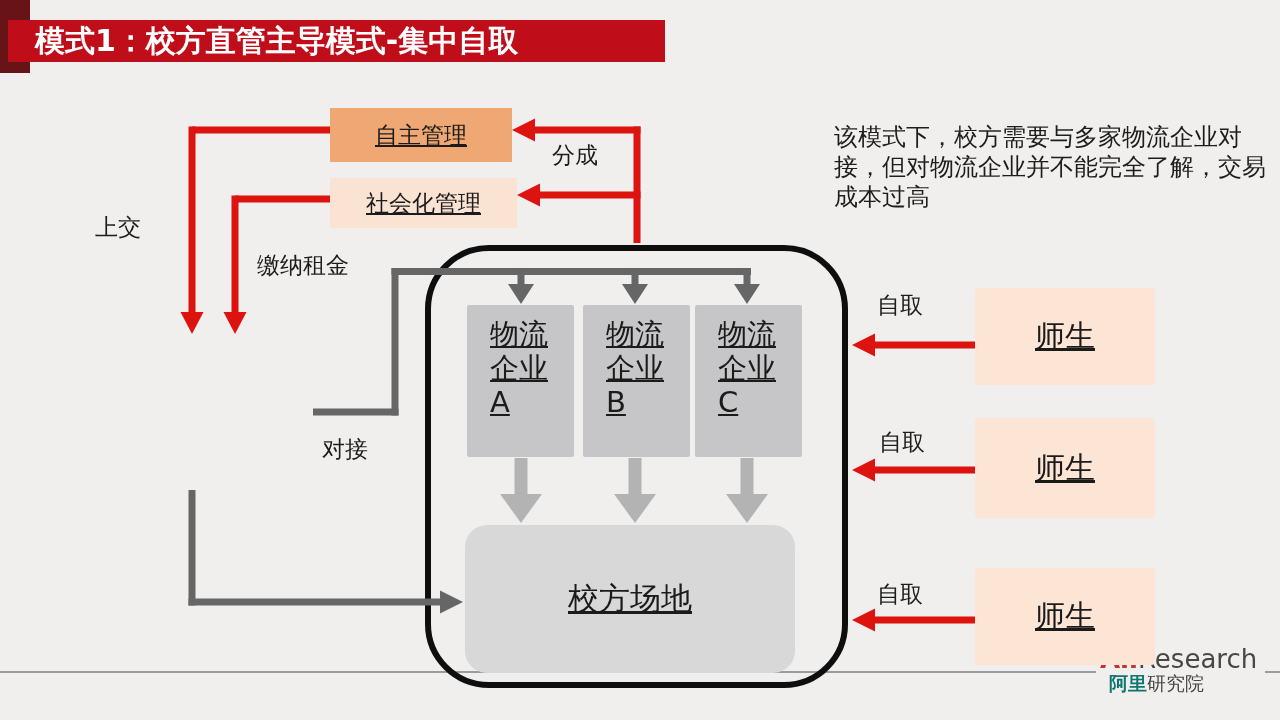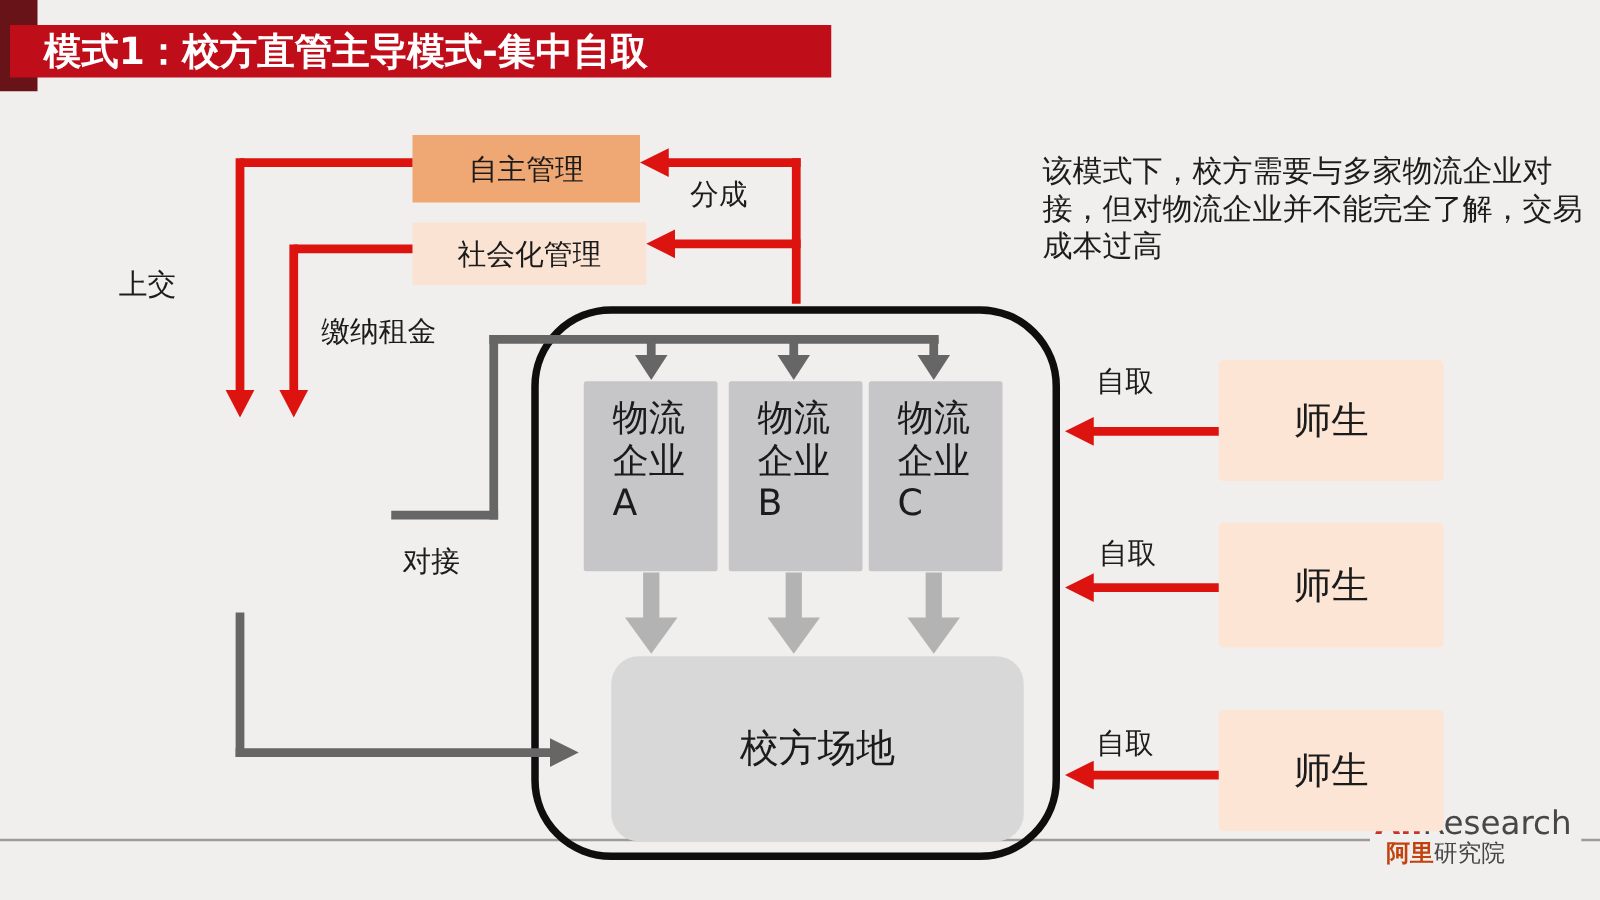--- a/index.html
+++ b/index.html
@@ -17,36 +17,36 @@
   
   .description{left:800px;top:122px;width:452px;font-size:24px;line-height:30px;color:#1d1d1d;z-index:3;margin-left:34px;}
 
   
   .footer-line{left:0;top:671px;width:1280px;height:2px;background:#9b9b9b;z-index:1;}
   .logo{left:1096px;top:645px;z-index:2;background:#f0efed;padding:1px 8px 2px 4px;}
   .logo-en{font-size:26px;line-height:27px;white-space:nowrap;}
   .logo-en .accent{color:#c3342f;font-weight:bold;}
   .logo-en .rest{color:#474747;}
   .logo-cn{font-size:19px;line-height:20px;margin-left:9px;white-space:nowrap;}
-  .logo-cn .accent{color:#c2410c;font-weight:bold;}
+  .logo-cn .accent{color:#0f766e;font-weight:bold;}
   .logo-cn .rest{color:#474747;}
 
   
-  .node{z-index:3;display:flex;align-items:center;justify-content:center;color:#1b1b1b;}
+  .node{z-index:3;display:flex;align-items:center;justify-content:center;color:#1b1b1b;text-decoration:underline;}
   .node-self{left:330px;top:108px;width:182px;height:54px;background:#efa873;font-size:23px;}
   .node-social{left:330px;top:178px;width:187px;height:50px;background:#fbe3d3;font-size:23px;}
   .node-admin{left:75px;top:337px;width:237px;height:153px;background:#c0651e;border-radius:36px;
     font-size:30px;}
   .node-company{top:305px;width:107px;height:152px;background:#c6c5c7;border-radius:2px;
     font-size:29px;line-height:34px;align-items:flex-start;justify-content:flex-start;
     padding:12px 0 0 23px;box-sizing:border-box;display:block;}
   .node-company-a{left:467px;}
   .node-company-b{left:583px;}
   .node-company-c{left:695px;}
-  .node-site{left:489px;top:525px;width:330px;height:148px;background:#d9d8d8;border-radius:22px;
+  .node-site{left:465px;top:525px;width:330px;height:148px;background:#d9d8d8;border-radius:22px;
     font-size:31px;}
   .node-students{left:975px;width:180px;background:#fce5d5;border-radius:4px;font-size:30px;}
   .node-students-1{top:288px;height:97px;}
   .node-students-2{top:418px;height:100px;}
   .node-students-3{top:568px;height:97px;}
 
   
   .container-outline{left:425px;top:245px;width:423px;height:443px;border:6px solid #0e0e0e;
     border-radius:64px;box-sizing:border-box;background:transparent;z-index:2;}
 

